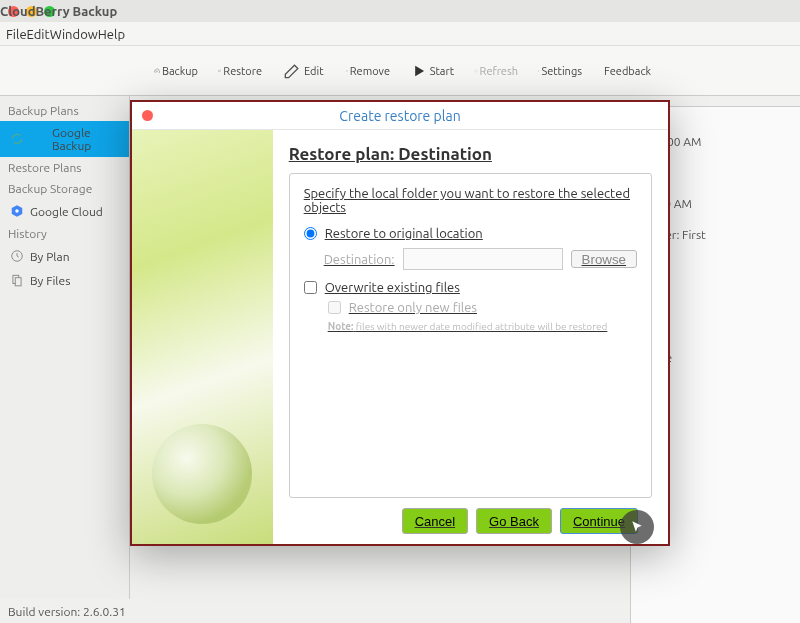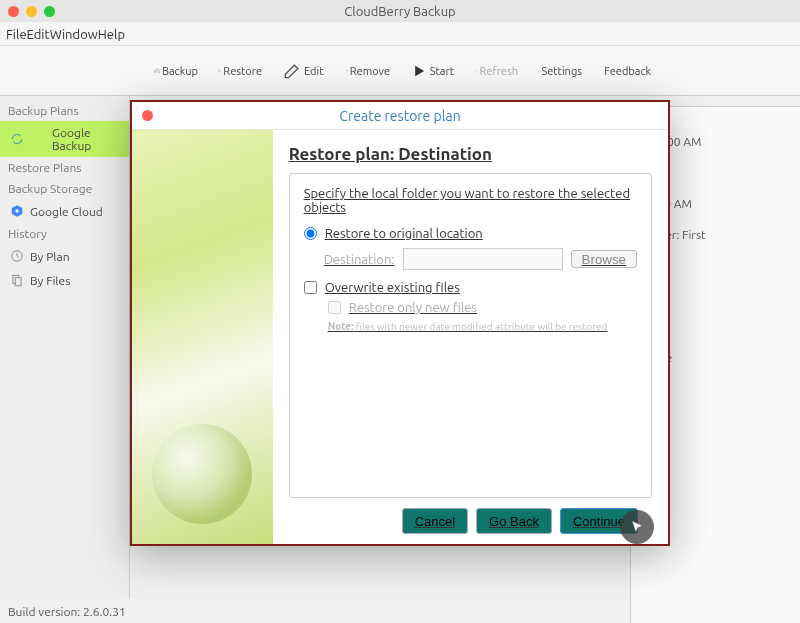--- a/index.html
+++ b/index.html
@@ -5,38 +5,38 @@
 * { box-sizing: border-box; margin: 0; padding: 0; }
 body { font-family: -apple-system, "Segoe UI", Ubuntu, sans-serif; font-size: 13px; background: #f0f0ef; color: #333; width: 800px; height: 623px; overflow: hidden; position: relative; }
 
 
 .titlebar { height: 22px; display: flex; align-items: center; padding: 0 8px; background: #e5e5e4; }
 .traffic-lights { display: flex; gap: 7px; }
 .tl { width: 11px; height: 11px; border-radius: 50%; }
 .tl.red { background: #ff5f57; }
 .tl.yellow { background: #febc2e; }
 .tl.green { background: #28c840; }
-.titlebar .title { position: absolute; left: 0; right: 0; text-align: center; font-weight: 400; color: #555; pointer-events: none; }
+.titlebar .title { position: absolute; left: 0; right: 0; font-weight: 700; color: #555; pointer-events: none; }
 
 
 .menubar { height: 24px; background: #f5f5f4; display: flex; align-items: center; padding: 0 6px; font-size: 13px; color: #333; border-bottom: 1px solid #ddd; }
 .menubar span { cursor: default; }
 
 
 .toolbar { height: 50px; background: #f7f7f6; border-bottom: 1px solid #ccc; display: flex; align-items: center; justify-content: center; gap: 20px; }
 .tool { display: flex; flex-direction: row; align-items: center; gap: 2px; font-size: 11px; color: #444; width: 44px; }
 .tool.disabled { color: #aaa; }
 .tool svg { width: 20px; height: 20px; }
 
 
 .main { display: flex; height: calc(100% - 22px - 24px - 50px - 24px); }
 .sidebar { width: 130px; background: #eeeeed; border-right: 1px solid #ccc; font-size: 12px; padding-top: 4px; }
 .side-head { color: #777; padding: 4px 8px; font-size: 12px; }
 .side-item { display: flex; align-items: center; gap: 6px; padding: 5px 8px 5px 10px; color: #444; }
-.side-item.selected { background: #bef264; gap: 28px; }
+.side-item.selected { background: #0ea5e9; gap: 28px; }
 .side-item svg { width: 14px; height: 14px; flex-shrink: 0; }
 
 .content { flex: 1; background: #f0f0ef; position: relative; }
 
 
 .statusbar { height: 24px; display: flex; align-items: center; padding: 0 8px; font-size: 12px; color: #555; background: #f0f0ef; }
 
 
 .bg-panel { position: absolute; border: 1px solid #ccc; border-radius: 4px; background: #fafafa; }
 .bg-right { left: 500px; top: 10px; width: 280px; height: 540px; padding: 10px; font-size: 12px; color: #555; }
@@ -58,21 +58,21 @@
 .radio-row input[type=radio] { width: 13px; height: 13px; }
 .dest-row { display: flex; align-items: center; gap: 8px; margin: 8px 0 10px 20px; color: #aaa; }
 .dest-row input[type=text] { width: 160px; height: 22px; border: 1px solid #ccc; padding: 0 4px; font-size: 12px; }
 .dest-row button { height: 18px; padding: 0 10px; border: 1px solid #bbb; background: #f5f5f5; border-radius: 3px; color: #888; }
 .check-row { display: flex; align-items: center; gap: 8px; margin: 6px 0; }
 .check-row input[type=checkbox] { width: 13px; height: 13px; }
 .sub-check { margin-left: 24px; color: #aaa; }
 .note { font-size: 10px; color: #bbb; margin-left: 24px; line-height: 1.3; margin-top: 2px; }
 
 .modal-footer { height: 46px; display: flex; align-items: center; justify-content: flex-end; gap: 8px; padding: 0 14px; }
-.modal-footer button { height: 26px; padding: 0 12px; border: 1px solid #aaa; background: #0f766e; border-radius: 3px; font-size: 13px; cursor: pointer; }
+.modal-footer button { height: 26px; padding: 0 12px; border: 1px solid #aaa; background: #84cc16; border-radius: 3px; font-size: 13px; cursor: pointer; }
 .modal-footer button.primary { border-color: #4a90d9; }
 
 
 .cursor { position: absolute; left: 620px; top: 510px; width: 34px; height: 34px; border-radius: 50%; background: rgba(60,60,60,0.75); display:flex; align-items:center; justify-content:center; pointer-events: none; }
 .cursor svg { width: 14px; height: 14px; fill: #fff; }
 </style>
 </head>
 <body>
 
 <div class="titlebar">

